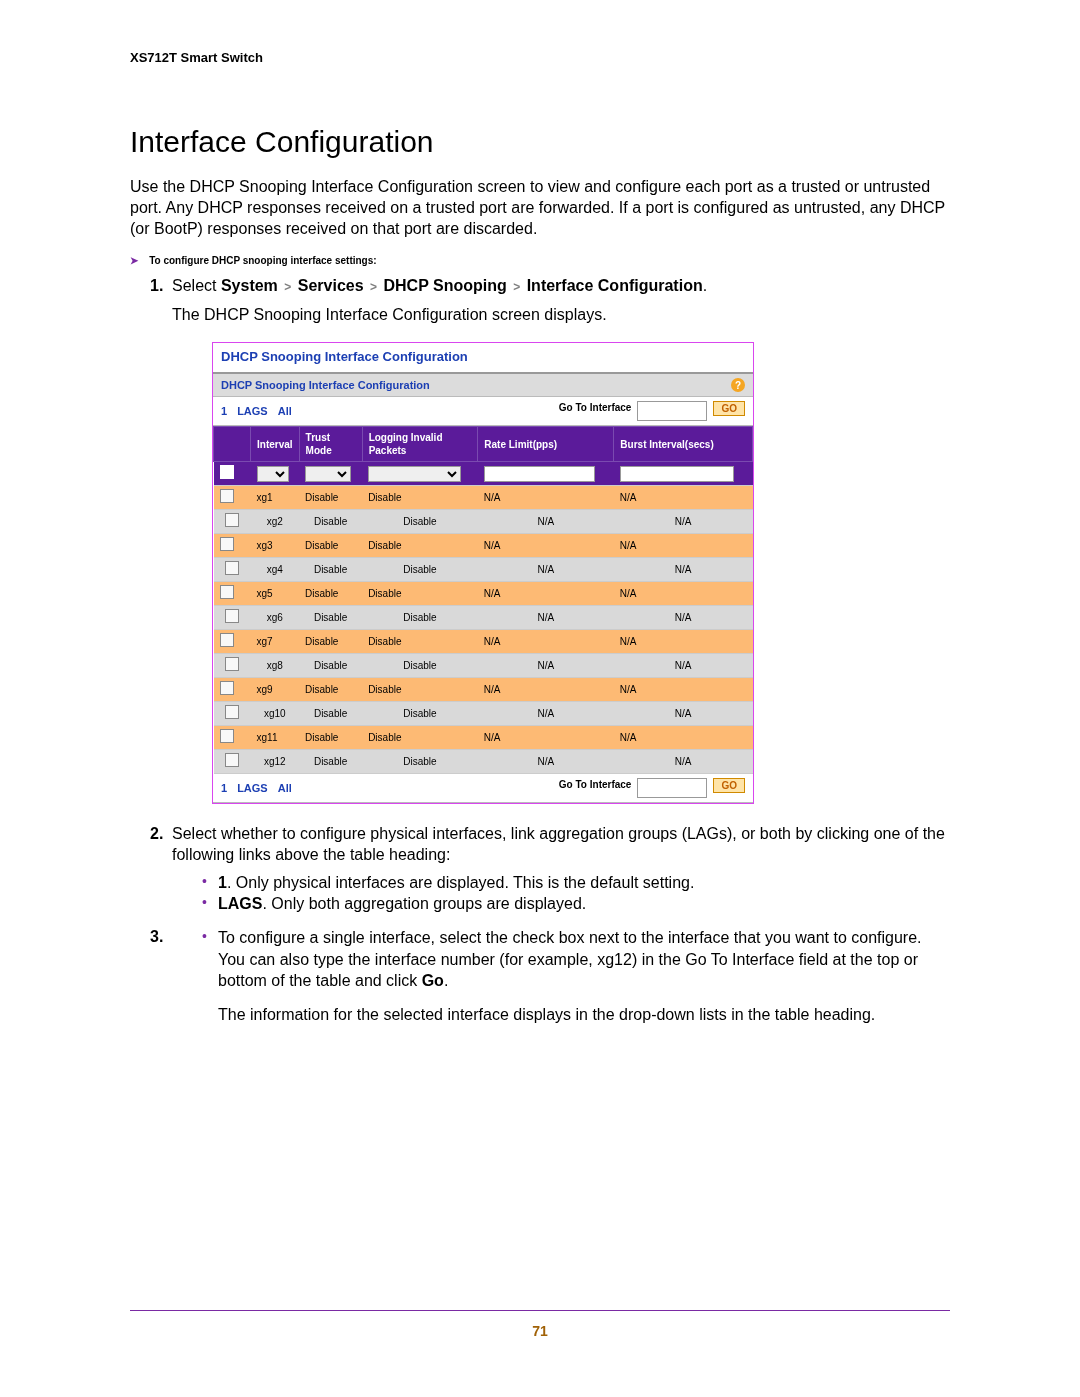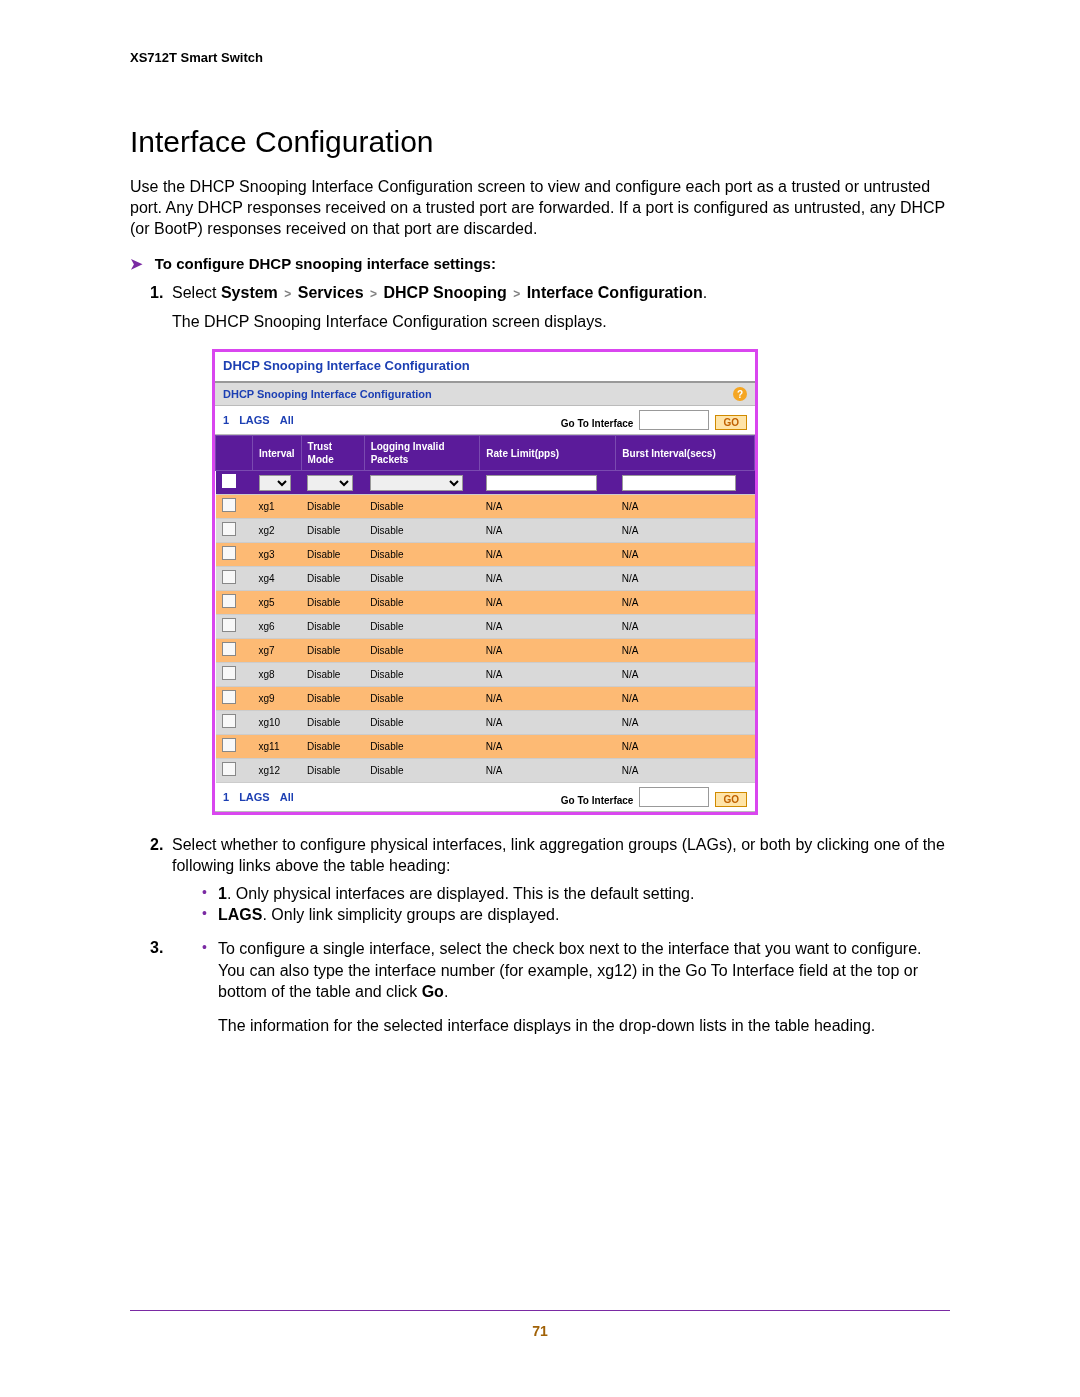--- a/index.html
+++ b/index.html
@@ -27,21 +27,21 @@
     font-weight: normal;
     margin: 0 0 18px 0;
     font-family: Arial, Helvetica, sans-serif;
   }
   .body-text {
     font-size: 16px;
     line-height: 1.3;
     margin: 16px 0 16px 0;
   }
   .proc-head {
-    font-size: 15px;
+    font-size: 10px;
     font-weight: bold;
     margin: 14px 0 10px 0;
   }
   .proc-head .arrow { color: #7a2aa3; margin-right: 8px; }
   ol.steps {
     list-style: none;
     padding-left: 20px;
     margin: 0;
   }
   ol.steps > li {
@@ -51,21 +51,21 @@
     position: relative;
     padding-left: 22px;
   }
   ol.steps > li > .num {
     position: absolute; left: 0; font-weight: bold;
   }
   ol.steps p { margin: 8px 0; }
   .ui-img {
     margin: 16px 0 20px 40px;
     width: 540px;
-    border: 3px solid #d946ef;
+    border: 1px solid #d946ef;
     font-family: Verdana, Arial, sans-serif;
     font-size: 11px;
     background: #fff;
   }
   .ui-title {
     background: #fff;
     color: #1c3fb3;
     font-weight: bold;
     padding: 6px 8px 6px 8px;
     font-size: 13px;
@@ -90,21 +90,21 @@
   }
   .nav-row {
     display: flex; align-items: center;
     border-bottom: 1px solid #bbb;
     padding: 4px 8px;
     font-size: 11px;
     background: #fff;
   }
   .nav-links { display: flex; gap: 10px; }
   .nav-links span { font-weight: bold; color: #1c3fb3; cursor: pointer; }
-  .goto { margin-left: auto; display: flex; align-items: flex-end; gap: 6px; }
+  .goto { margin-left: auto; display: flex; align-items: flex-start; gap: 6px; }
   .goto-label { font-weight: bold; font-size: 10px; }
   .goto input.txt {
     width: 64px; height: 16px; border: 1px solid #999; font-size: 10px;
   }
   .go-btn {
     border: 1px solid #d08a00; background: #ffe4a8; color: #c06000;
     font-weight: bold; font-size: 10px; padding: 1px 7px; cursor: pointer;
   }
   table.grid { width: 100%; border-collapse: collapse; font-size: 10px; }
   table.grid th {
@@ -115,21 +115,21 @@
     padding: 3px 6px; border-bottom: 1px solid #ccc;
   }
   table.grid tr.filter td {
     background: #5b1b9a; padding: 3px 6px;
   }
   table.grid tr.filter td select, table.grid tr.filter td input {
     width: 90%; font-size: 10px; height: 16px; border: 1px solid #999;
     box-sizing: border-box;
   }
   table.grid tr.odd td { background: #fdba74; }
-  table.grid tr.even td { background: #d9d9d9; }
+  table.grid tr.even td { background: #d9d9d9; text-align: center; }
   .cb {
     width: 12px; height: 12px; border: 1px solid #888; background: #f8f8f8;
     display: inline-block;
   }
   .cb-header {
     width: 12px; height: 12px; border: 1px solid #fff; background: #fff;
     display: inline-block;
   }
   ul.sub {
     list-style: none; padding-left: 30px; margin: 6px 0 12px 0;
@@ -324,21 +324,21 @@
           </div>
         </div>
       </div>
     </li>
 
     <li>
       <span class="num">2.</span>
       <span>Select whether to configure physical interfaces, link aggregation groups (LAGs), or both by clicking one of the following links above the table heading:</span>
       <ul class="sub">
         <li><b>1</b><span>. Only physical interfaces are displayed. This is the default setting.</span></li>
-        <li><b>LAGS</b><span>. Only link simplicity groups are displayed.</span></li>
+        <li><b>LAGS</b><span>. Only both aggregation groups are displayed.</span></li>
       </ul>
     </li>
 
     <li>
       <span class="num">3.</span>
       <ul class="sub">
         <li>
           <span>To configure a single interface, select the check box next to the interface that you want to configure. You can also type the interface number (for example, xg12) in the Go To Interface field at the top or bottom of the table and click </span><b>Go</b><span>.</span>
           <p style="margin-top:12px;">The information for the selected interface displays in the drop-down lists in the table heading.</p>
         </li>

